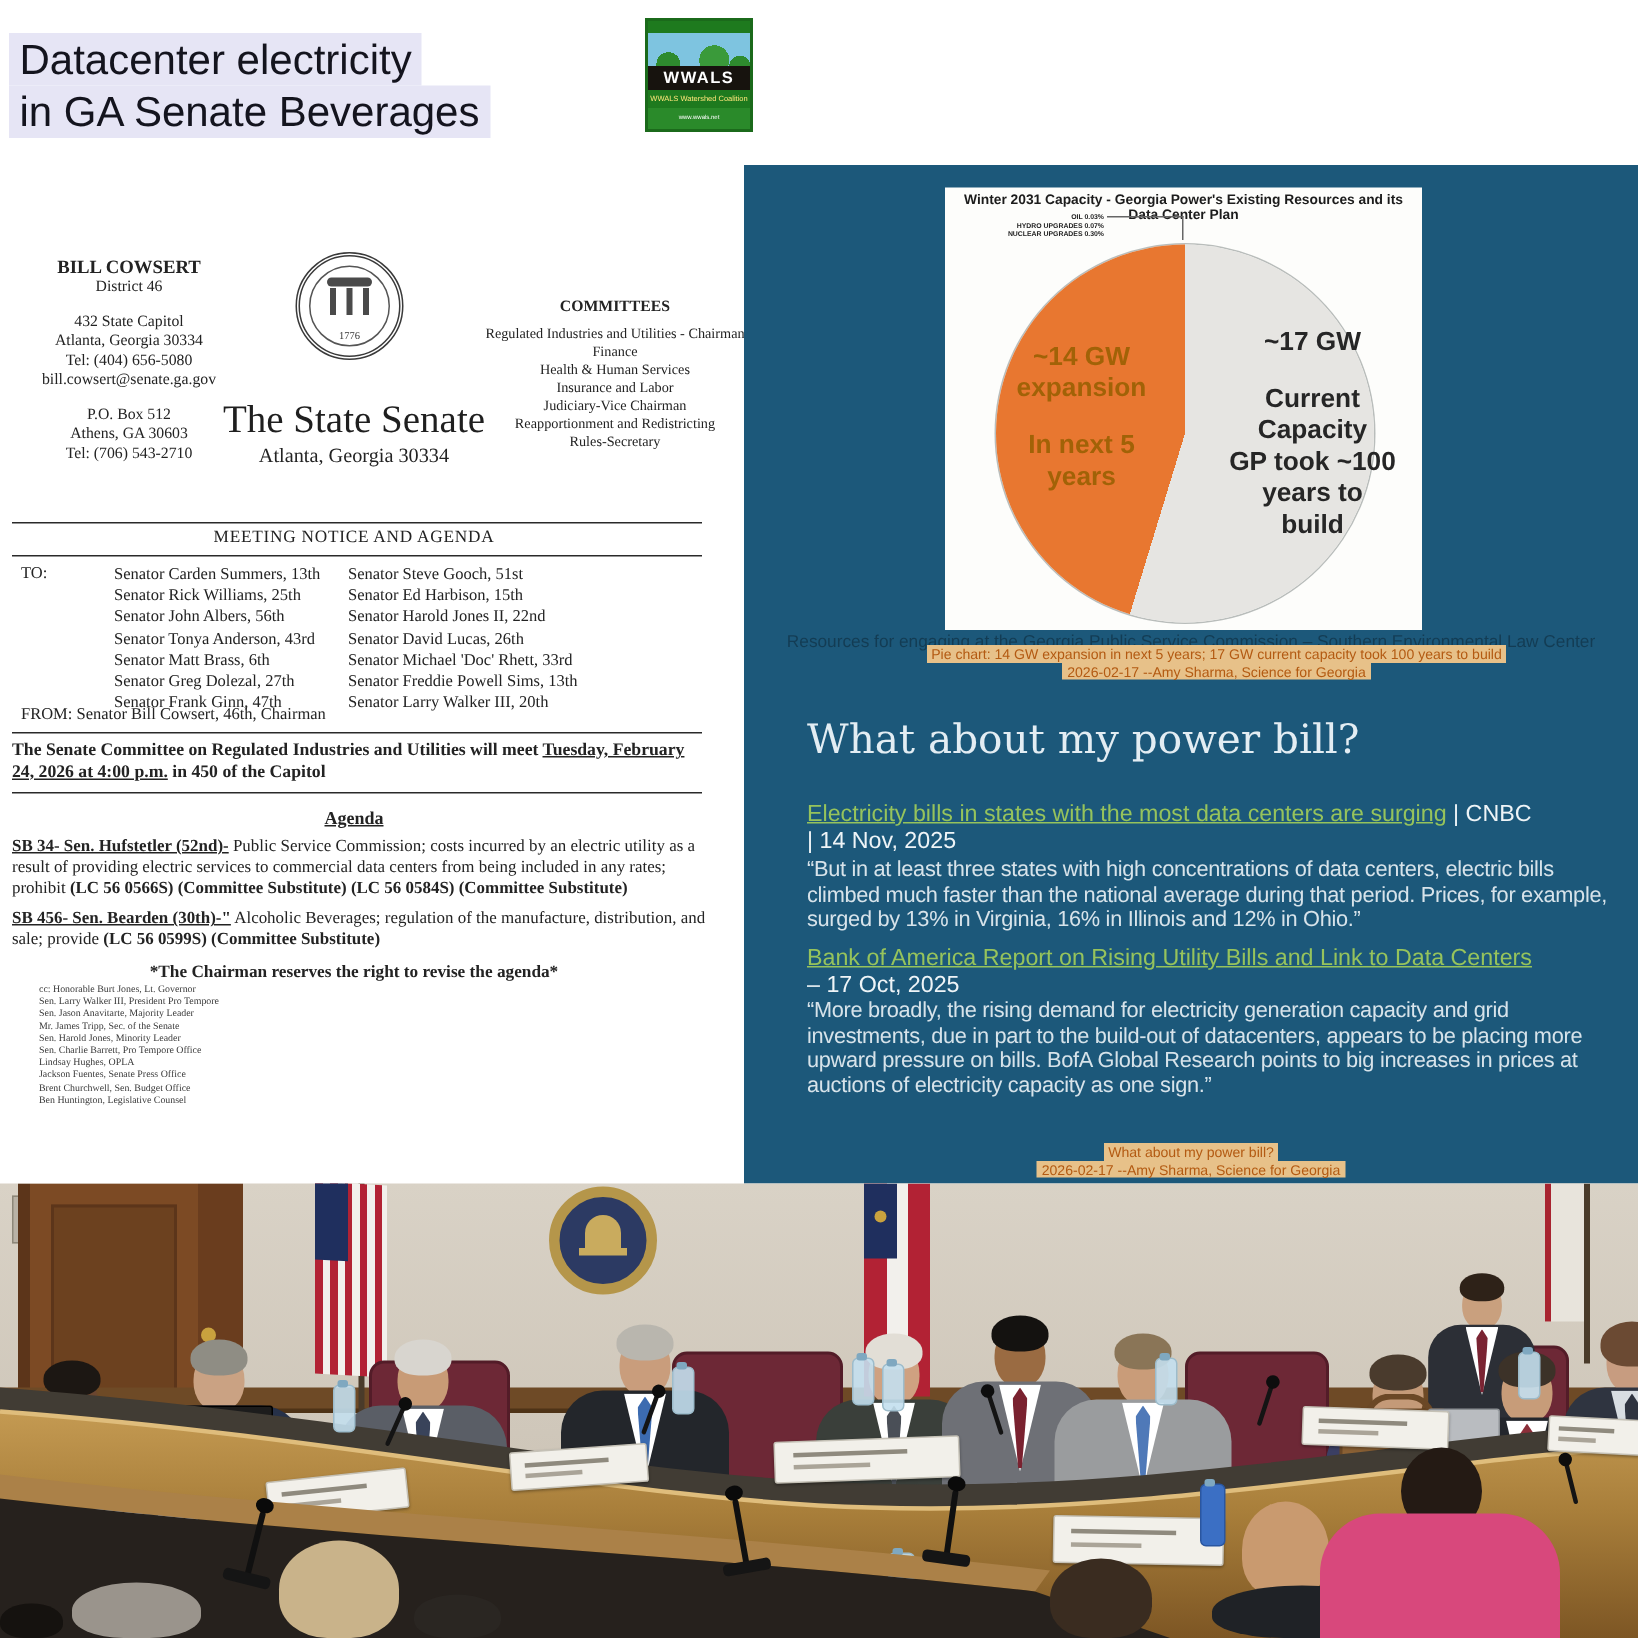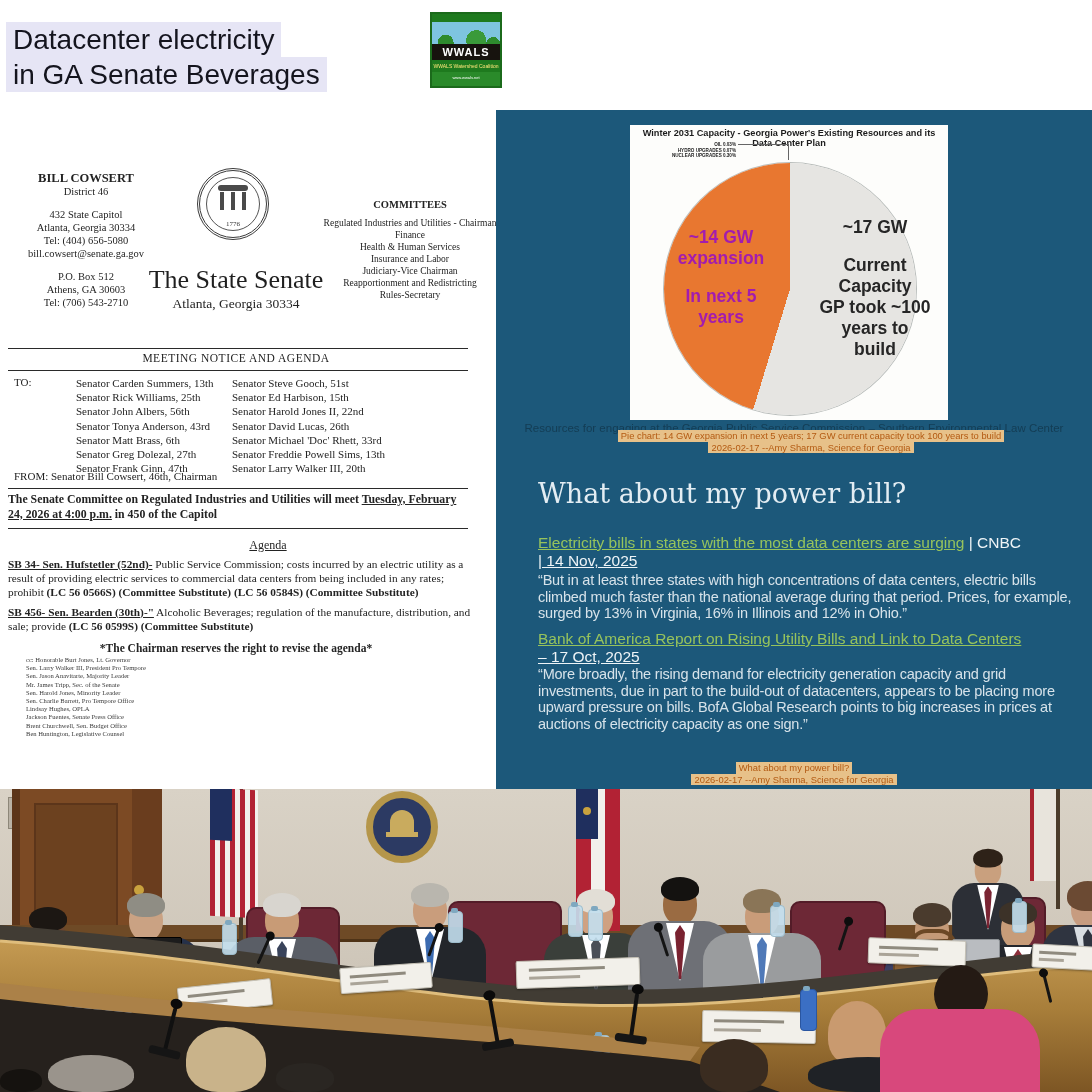--- a/index.html
+++ b/index.html
@@ -45,50 +45,50 @@
   .lt-city{position:absolute;left:96px;top:186px;width:280px;text-align:center;font-size:13.5px;}
   .lt-comm{position:absolute;left:322px;top:62px;width:176px;text-align:center;font-size:9.5px;line-height:12px;}
   .lt-comm .ch{font-weight:bold;font-size:10.5px;margin-bottom:6px;margin-top:27px;}
   .lt-date{position:absolute;left:0;top:216px;width:472px;text-align:center;font-size:11.5px;}
   .rule{position:absolute;left:8px;width:460px;height:0;border-top:1.6px solid #2a2a2a;}
   .lt-notice{position:absolute;left:0;top:242px;width:472px;text-align:center;font-size:11.5px;letter-spacing:.5px;}
   .lt-to-label{position:absolute;left:14px;top:266px;font-size:11px;}
   .lt-col{position:absolute;top:266px;font-size:11px;line-height:14.2px;}
   .lt-from{position:absolute;left:14px;top:360px;font-size:11px;}
   .lt-meet{position:absolute;left:8px;top:382px;width:462px;font-size:11.8px;font-weight:bold;line-height:14.5px;}
-  .lt-agenda{position:absolute;left:0;top:428px;width:472px;text-align:center;font-size:12px;font-weight:normal;text-decoration:underline;padding-left:32px;}
+  .lt-agenda{position:absolute;left:0;top:428px;width:472px;text-align:center;font-size:12px;font-weight:bold;text-decoration:underline;}
   .lt-item1{position:absolute;left:8px;top:448px;width:466px;font-size:11.3px;line-height:13.8px;}
   .lt-item2{position:absolute;left:8px;top:496px;width:466px;font-size:11.3px;line-height:13.8px;}
   .bu{font-weight:bold;text-decoration:underline;}
   .bb{font-weight:bold;}
   .lt-note{position:absolute;left:0;top:532px;width:472px;text-align:center;font-size:11.5px;font-weight:bold;}
   .lt-cc{position:absolute;left:26px;top:546px;font-size:6.6px;line-height:8.2px;color:#3a3a3a;}
   
   .slide{position:absolute;left:496px;top:110px;width:596px;height:679px;background:#1c587a;overflow:hidden;}
   .chartbox{position:absolute;left:134px;top:15px;width:318px;height:295px;background:#fdfdfb;overflow:hidden;}
   .cb-title{position:absolute;left:2px;top:3px;right:2px;text-align:center;font-size:9.2px;font-weight:bold;color:#1c1c1c;}
   .cb-tiny{position:absolute;left:4px;top:17px;width:102px;text-align:right;font-size:4.6px;line-height:5.6px;font-weight:bold;color:#222;}
   .cb-bracket{position:absolute;left:108px;top:19px;width:50px;height:15px;border-top:1px solid #666;border-right:1px solid #666;}
   .pie{position:absolute;left:34px;top:38px;width:252px;height:252px;border-radius:50%;
      background:conic-gradient(#e6e5e2 0deg 197deg,#e87730 197deg 360deg);
      box-shadow:0 0 0 1px #b9bdbb;}
   .pie-left{position:absolute;left:20px;top:102px;width:142px;text-align:center;
-     font-size:17.5px;line-height:21px;font-weight:bold;color:#a21caf;}
+     font-size:17.5px;line-height:21px;font-weight:bold;color:#a16207;}
   .pie-right{position:absolute;left:170px;top:92px;width:150px;text-align:center;
      font-size:17.5px;line-height:21px;font-weight:bold;color:#262626;}
   .lblgap{margin-top:17px;}
   .sl-faint{position:absolute;left:0;top:312px;width:100%;text-align:center;font-size:11.5px;color:rgba(12,38,52,.55);}
   .sl-cap{position:absolute;left:0;width:100%;text-align:center;font-size:9.4px;line-height:11.5px;color:#b35a12;}
   .sl-cap span{background:#e7c189;padding:0 3px;display:inline-block;}
   .cap1{top:320px;padding-left:17px;}
   .cap2{top:652px;}
   .sl-h2{position:absolute;left:42px;top:368px;font-family:"DejaVu Serif",serif;font-size:27px;color:#e3edf3;font-weight:500;}
   .sl-link{color:#96c35c;text-decoration:underline;cursor:pointer;}
   .sl-linkline{position:absolute;left:42px;width:552px;font-size:15.5px;line-height:17px;color:#eef4f7;}
-  .sl-date{position:absolute;left:42px;width:552px;font-size:15.5px;color:#eef4f7;text-decoration:underline;}
+  .sl-date{position:absolute;left:42px;width:552px;font-size:15.5px;color:#eef4f7;}
   .sl-quote{position:absolute;left:42px;width:548px;font-size:14.5px;line-height:16.5px;color:#d7e3ea;letter-spacing:-.2px;}
   
   .photo{position:absolute;left:0;top:789px;width:1092px;height:303px;overflow:hidden;
      background:linear-gradient(#d9d2c6 0,#cfc7ba 55%,#c5bcae 100%);}
   .ph-graybox{position:absolute;left:8px;top:8px;width:66px;height:30px;background:#b9b2a6;border:1px solid #8d8779;}
   .ph-door{position:absolute;left:12px;top:0;width:150px;height:176px;background:linear-gradient(90deg,#5c351a 0 8px,#7c4a24 8px 120px,#6a3d1e 120px 100%);}
   .ph-door::after{content:"";position:absolute;right:18px;top:96px;width:10px;height:10px;border-radius:50%;background:#c9a23e;box-shadow:0 14px 0 -2px #c9a23e;}
   .ph-doorpanel{position:absolute;left:22px;top:14px;width:80px;height:130px;border:2px solid #5c351a;background:rgba(0,0,0,.12);}
   .ph-rail{position:absolute;left:0;top:136px;width:100%;height:14px;background:#6e4a26;border-bottom:3px solid #4e3317;}
   .flag-us{position:absolute;left:210px;top:0;width:48px;height:128px;transform:skewY(3deg);

